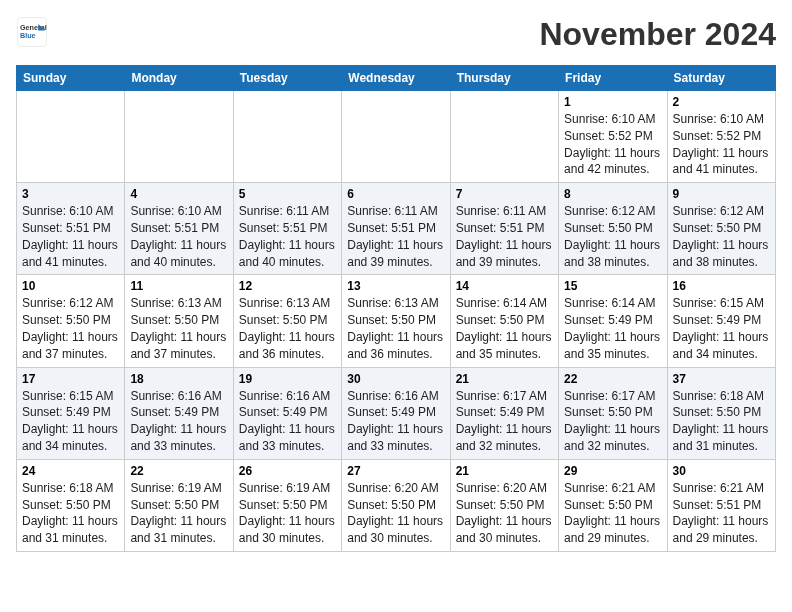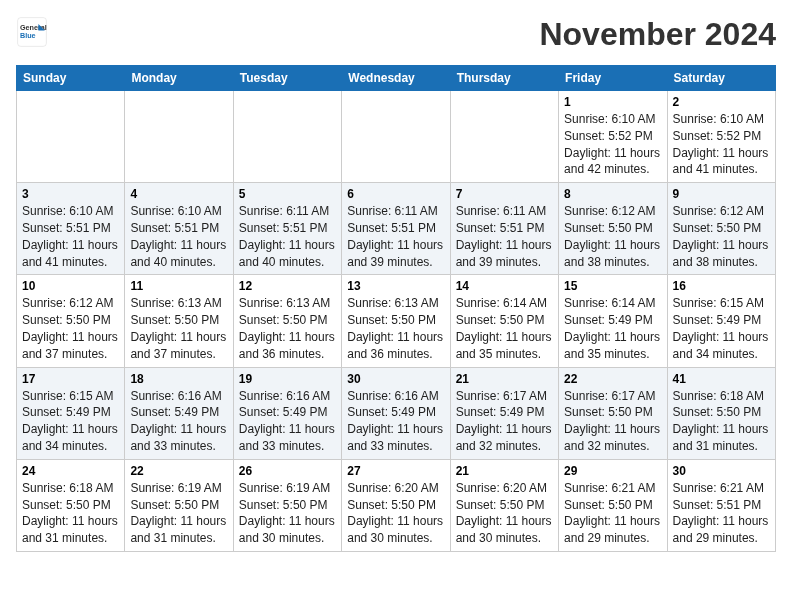--- a/index.html
+++ b/index.html
@@ -246,21 +246,21 @@
 Sunset: 5:49 PM
 Daylight: 11 hours and 32 minutes.</div>
         </td>
         <td>
           <span class="day-num">22</span>
           <div class="day-info" style="white-space: pre-line;">Sunrise: 6:17 AM
 Sunset: 5:50 PM
 Daylight: 11 hours and 32 minutes.</div>
         </td>
         <td>
-          <span class="day-num">41</span>
+          <span class="day-num">37</span>
           <div class="day-info" style="white-space: pre-line;">Sunrise: 6:18 AM
 Sunset: 5:50 PM
 Daylight: 11 hours and 31 minutes.</div>
         </td>
       </tr>
       <tr>
         <td>
           <span class="day-num">24</span>
           <div class="day-info" style="white-space: pre-line;">Sunrise: 6:18 AM
 Sunset: 5:50 PM

